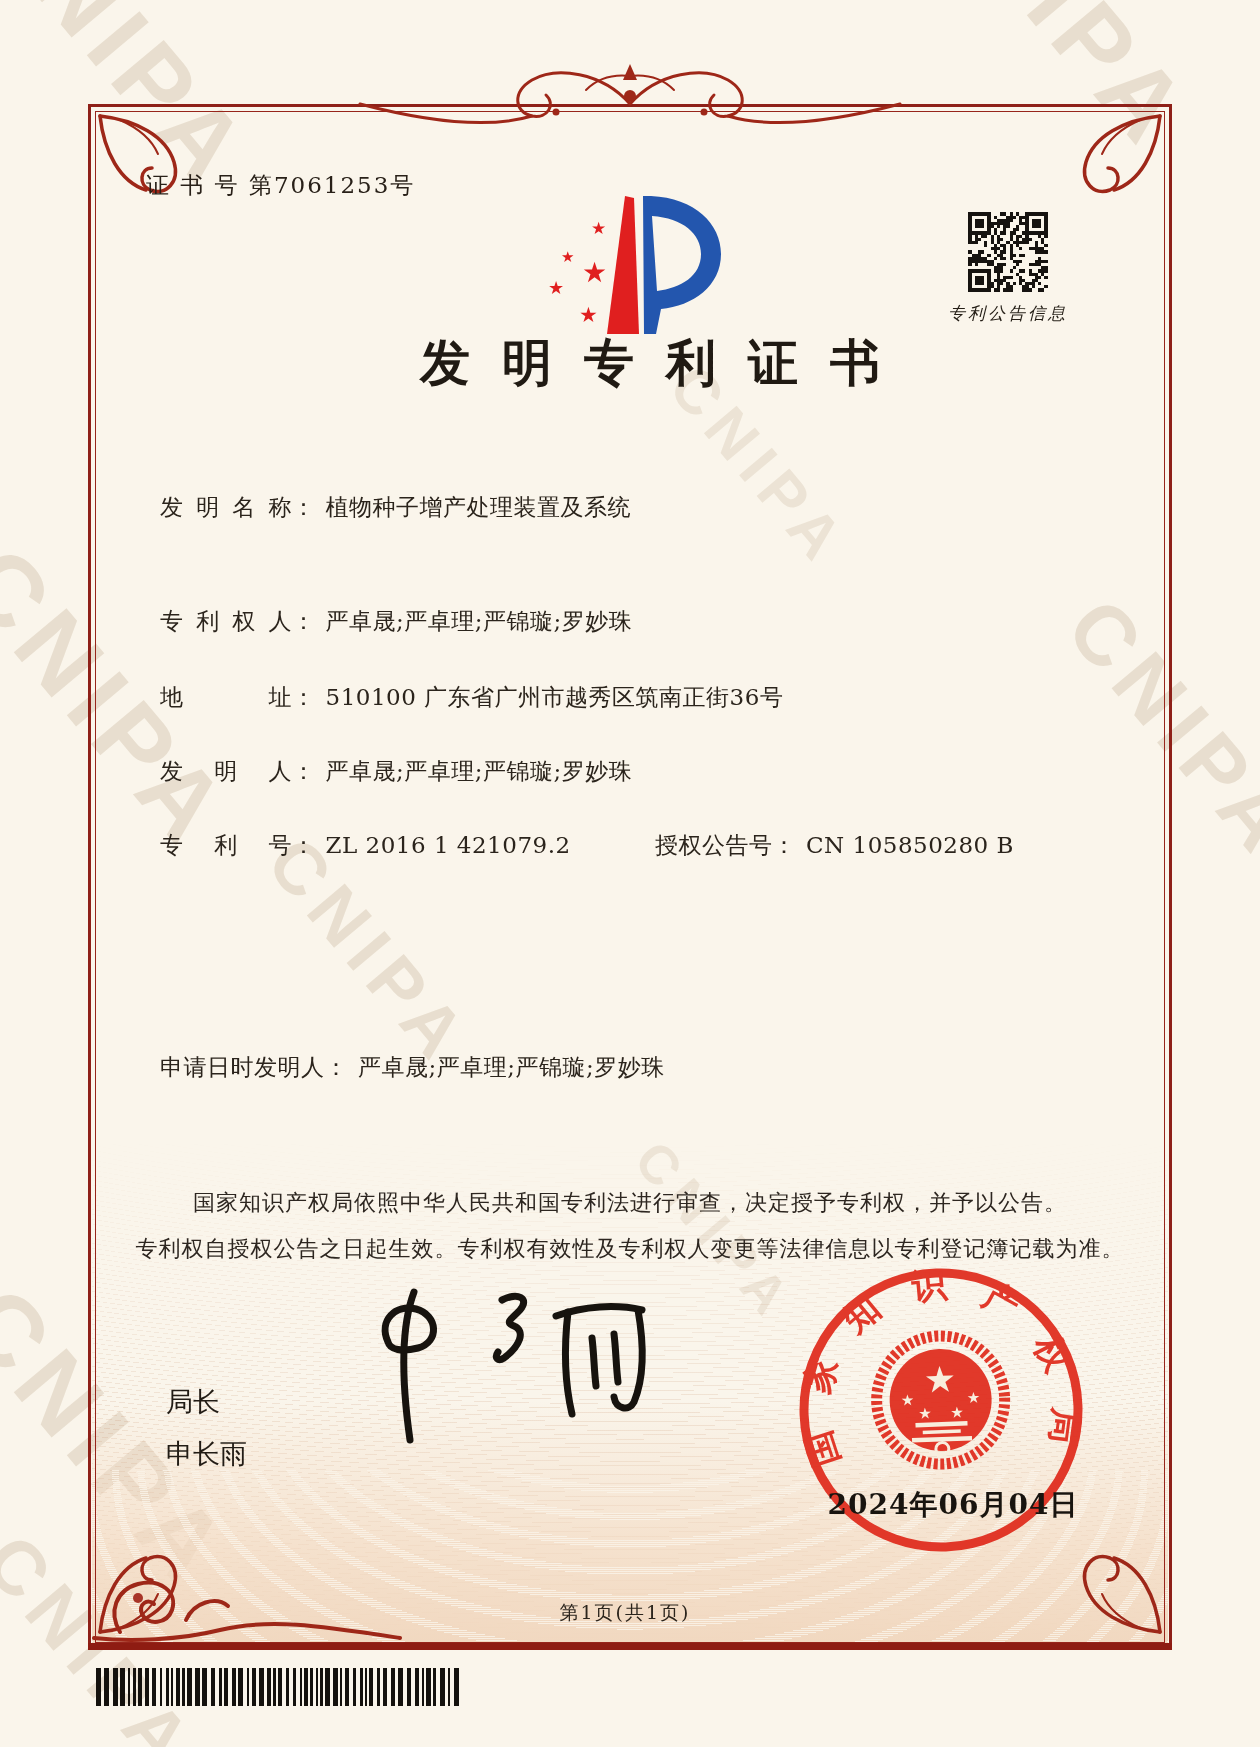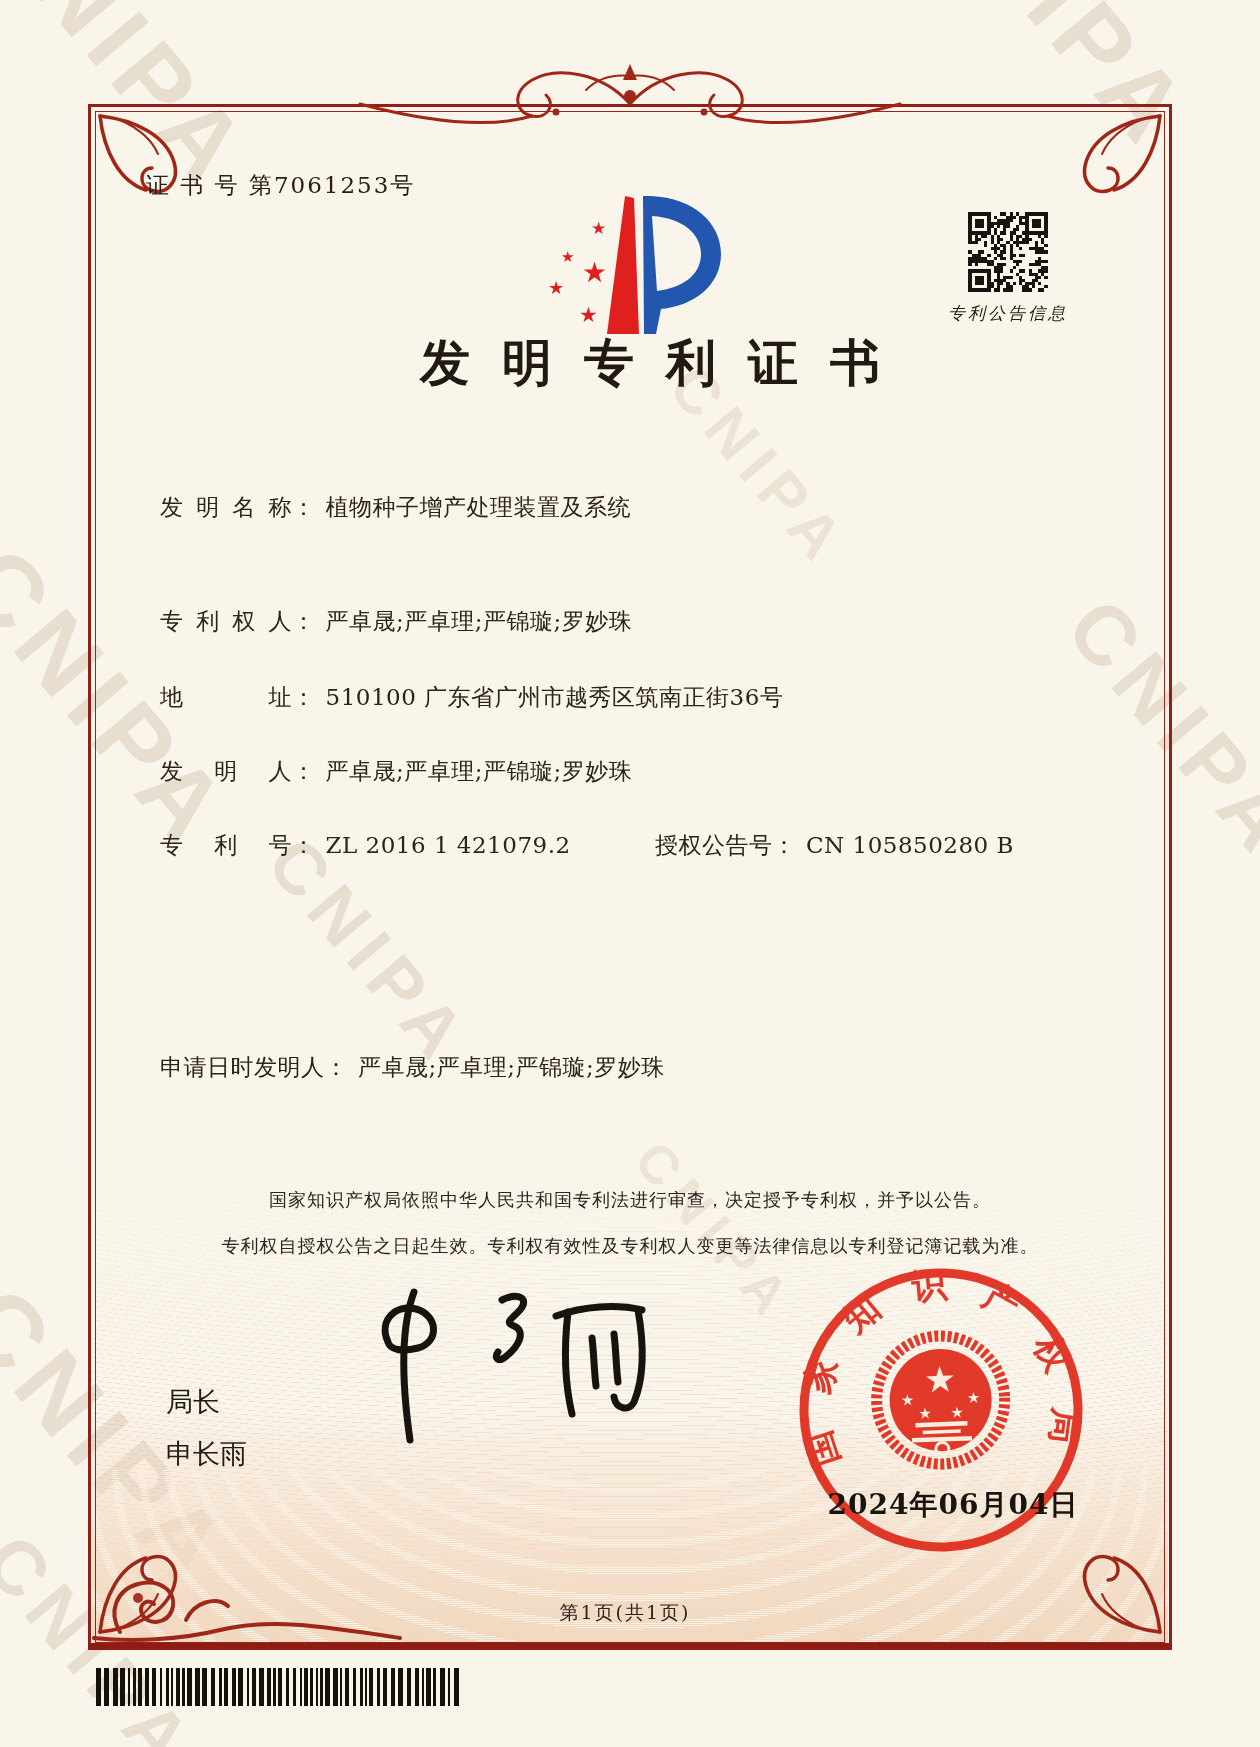--- a/index.html
+++ b/index.html
@@ -32,21 +32,21 @@
   .title{position:absolute;left:0;top:330px;width:100%;text-align:center;font-size:50px;
          font-weight:700;letter-spacing:32px;text-indent:32px;color:#201a13;margin-left:20px;}
   
   .row{position:absolute;left:160px;width:950px;font-size:23px;letter-spacing:.5px;white-space:nowrap;}
   .lbl{color:#2b241c;}
   .spread{display:inline-block;width:132px;text-align:justify;text-align-last:justify;vertical-align:bottom;}
   .colon{margin-right:10px;}
   .val{color:#2b241c;}
   .c2{position:absolute;left:495px;top:0;}
   
-  .notice{position:absolute;left:130px;width:1000px;text-align:center;font-size:18px;
+  .notice{position:absolute;left:130px;width:1000px;text-align:center;font-size:22px;
           letter-spacing:1px;color:#2d2620;}
   
   .sig-title{position:absolute;left:166px;top:1384px;font-size:27px;
              font-family:"DejaVu Sans","Liberation Sans",sans-serif;color:#221c15;}
   .sig-name{position:absolute;left:166px;top:1436px;font-size:27px;
             font-family:"DejaVu Sans","Liberation Sans",sans-serif;color:#221c15;}
   .signature{position:absolute;left:352px;top:1262px;}
   
   .seal{position:absolute;left:791px;top:1260px;opacity:.93;transform:rotate(-2deg);}
   .seal-date{position:absolute;left:820px;top:1486px;width:266px;text-align:center;

